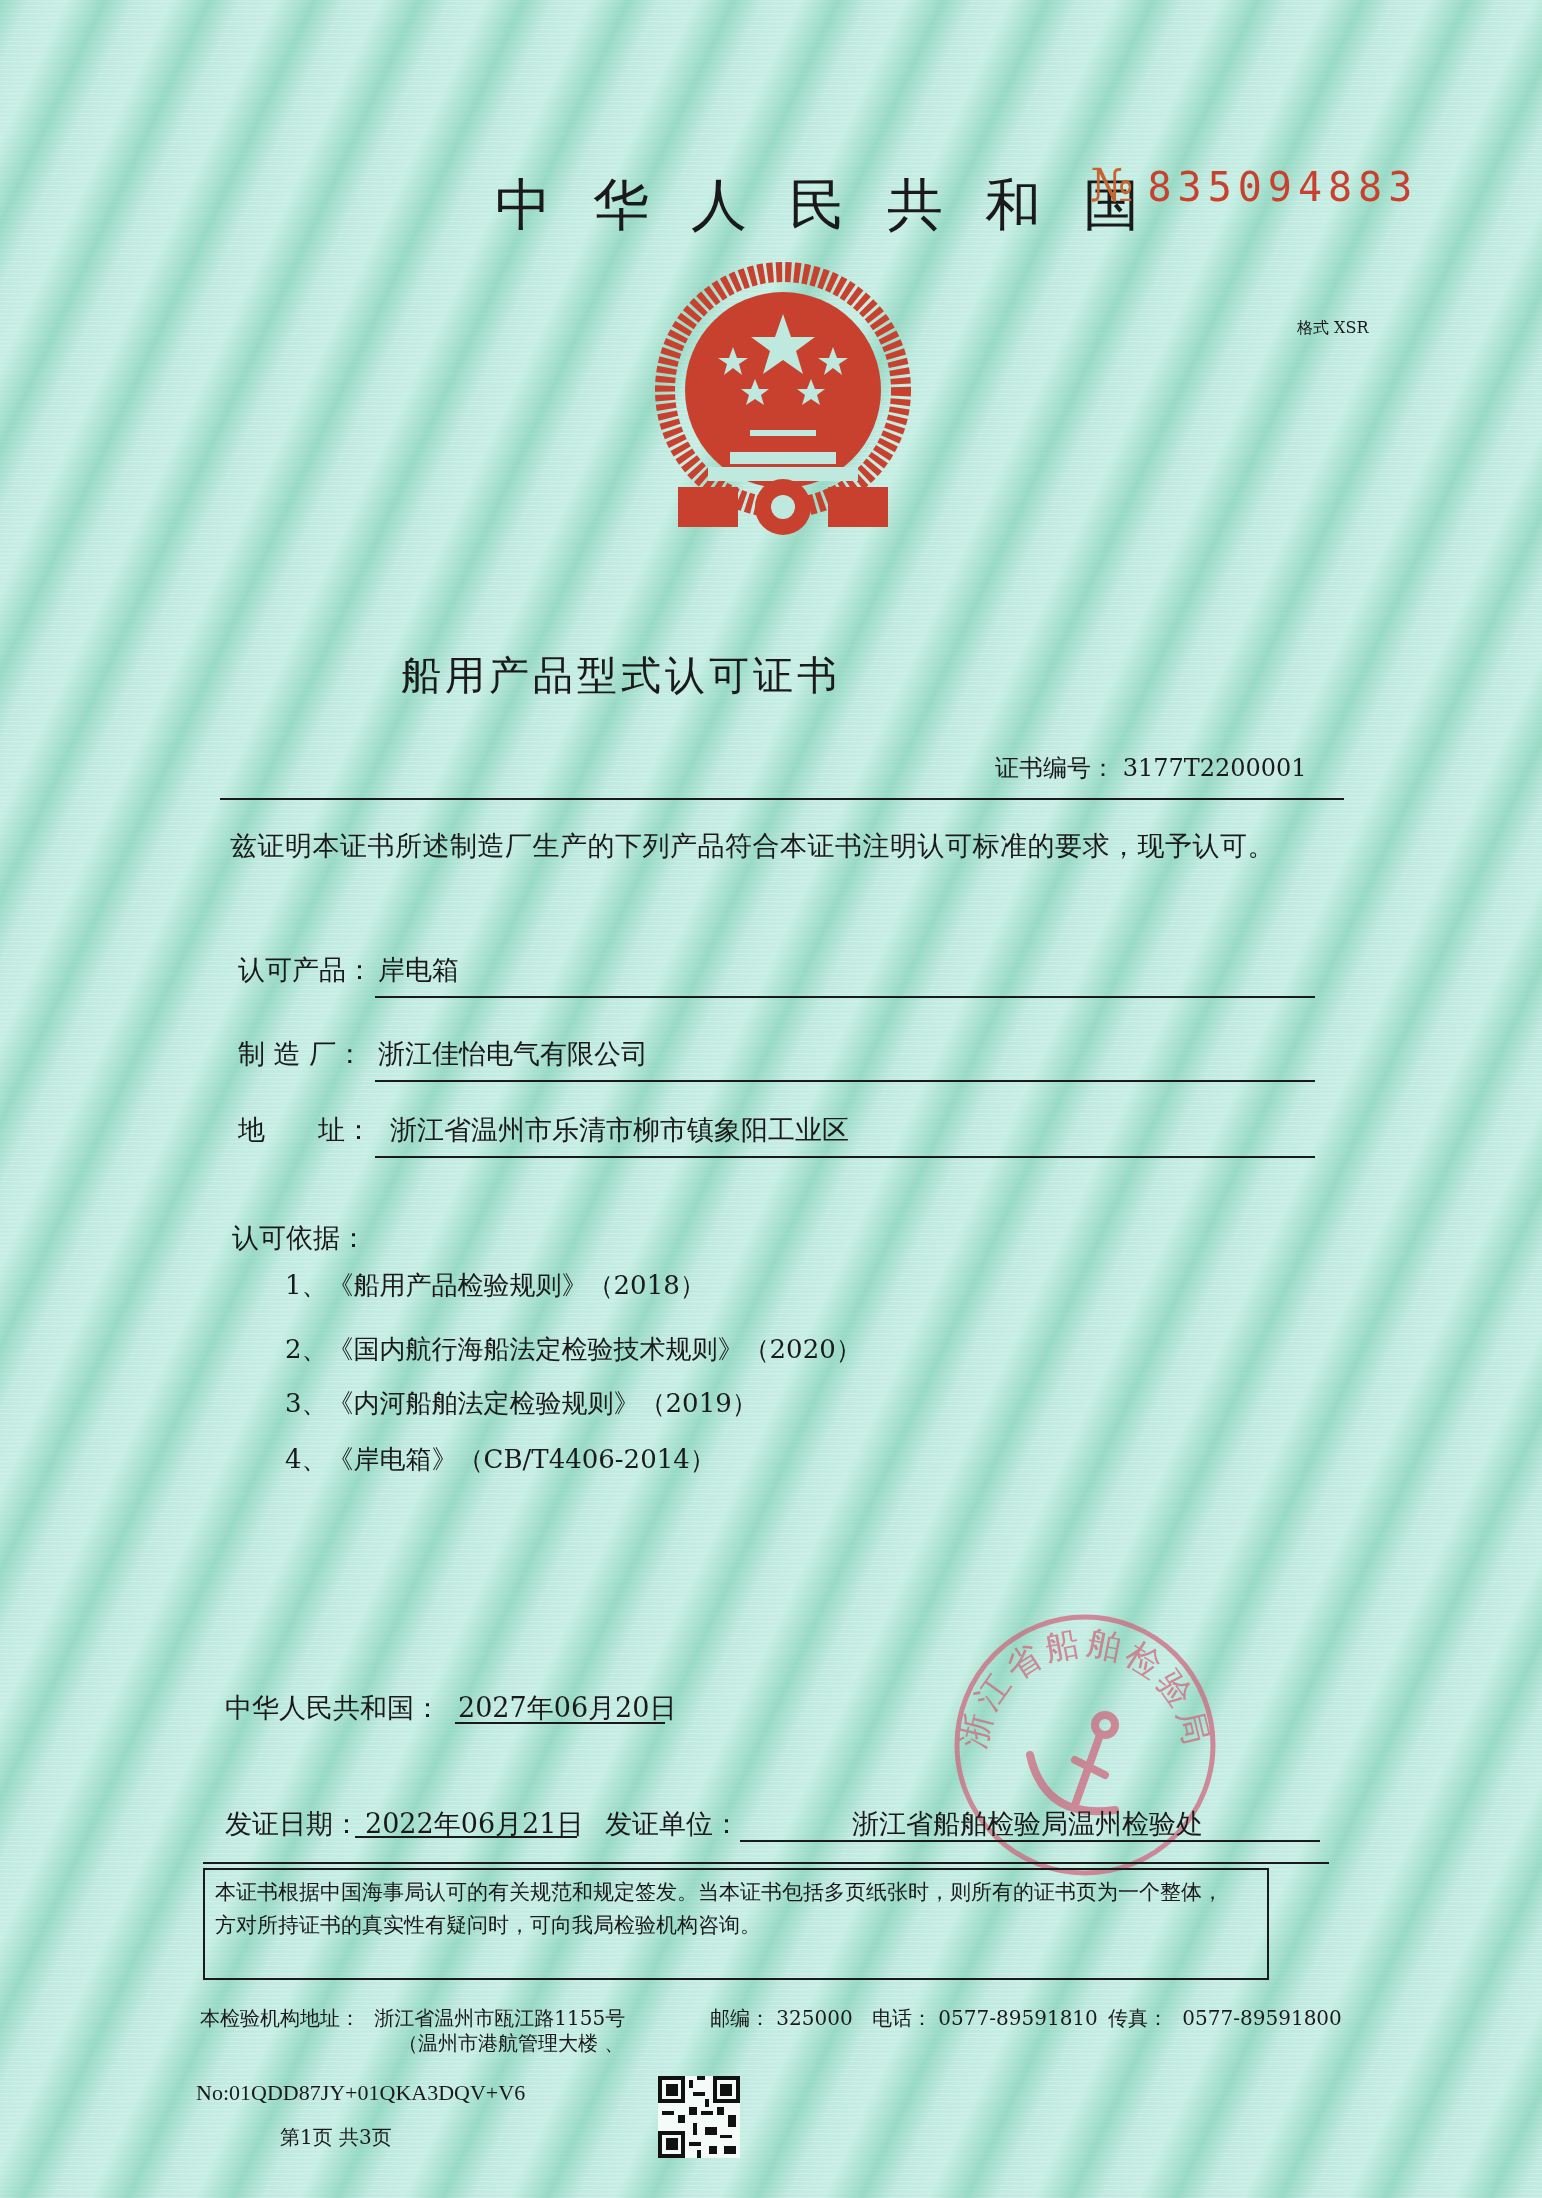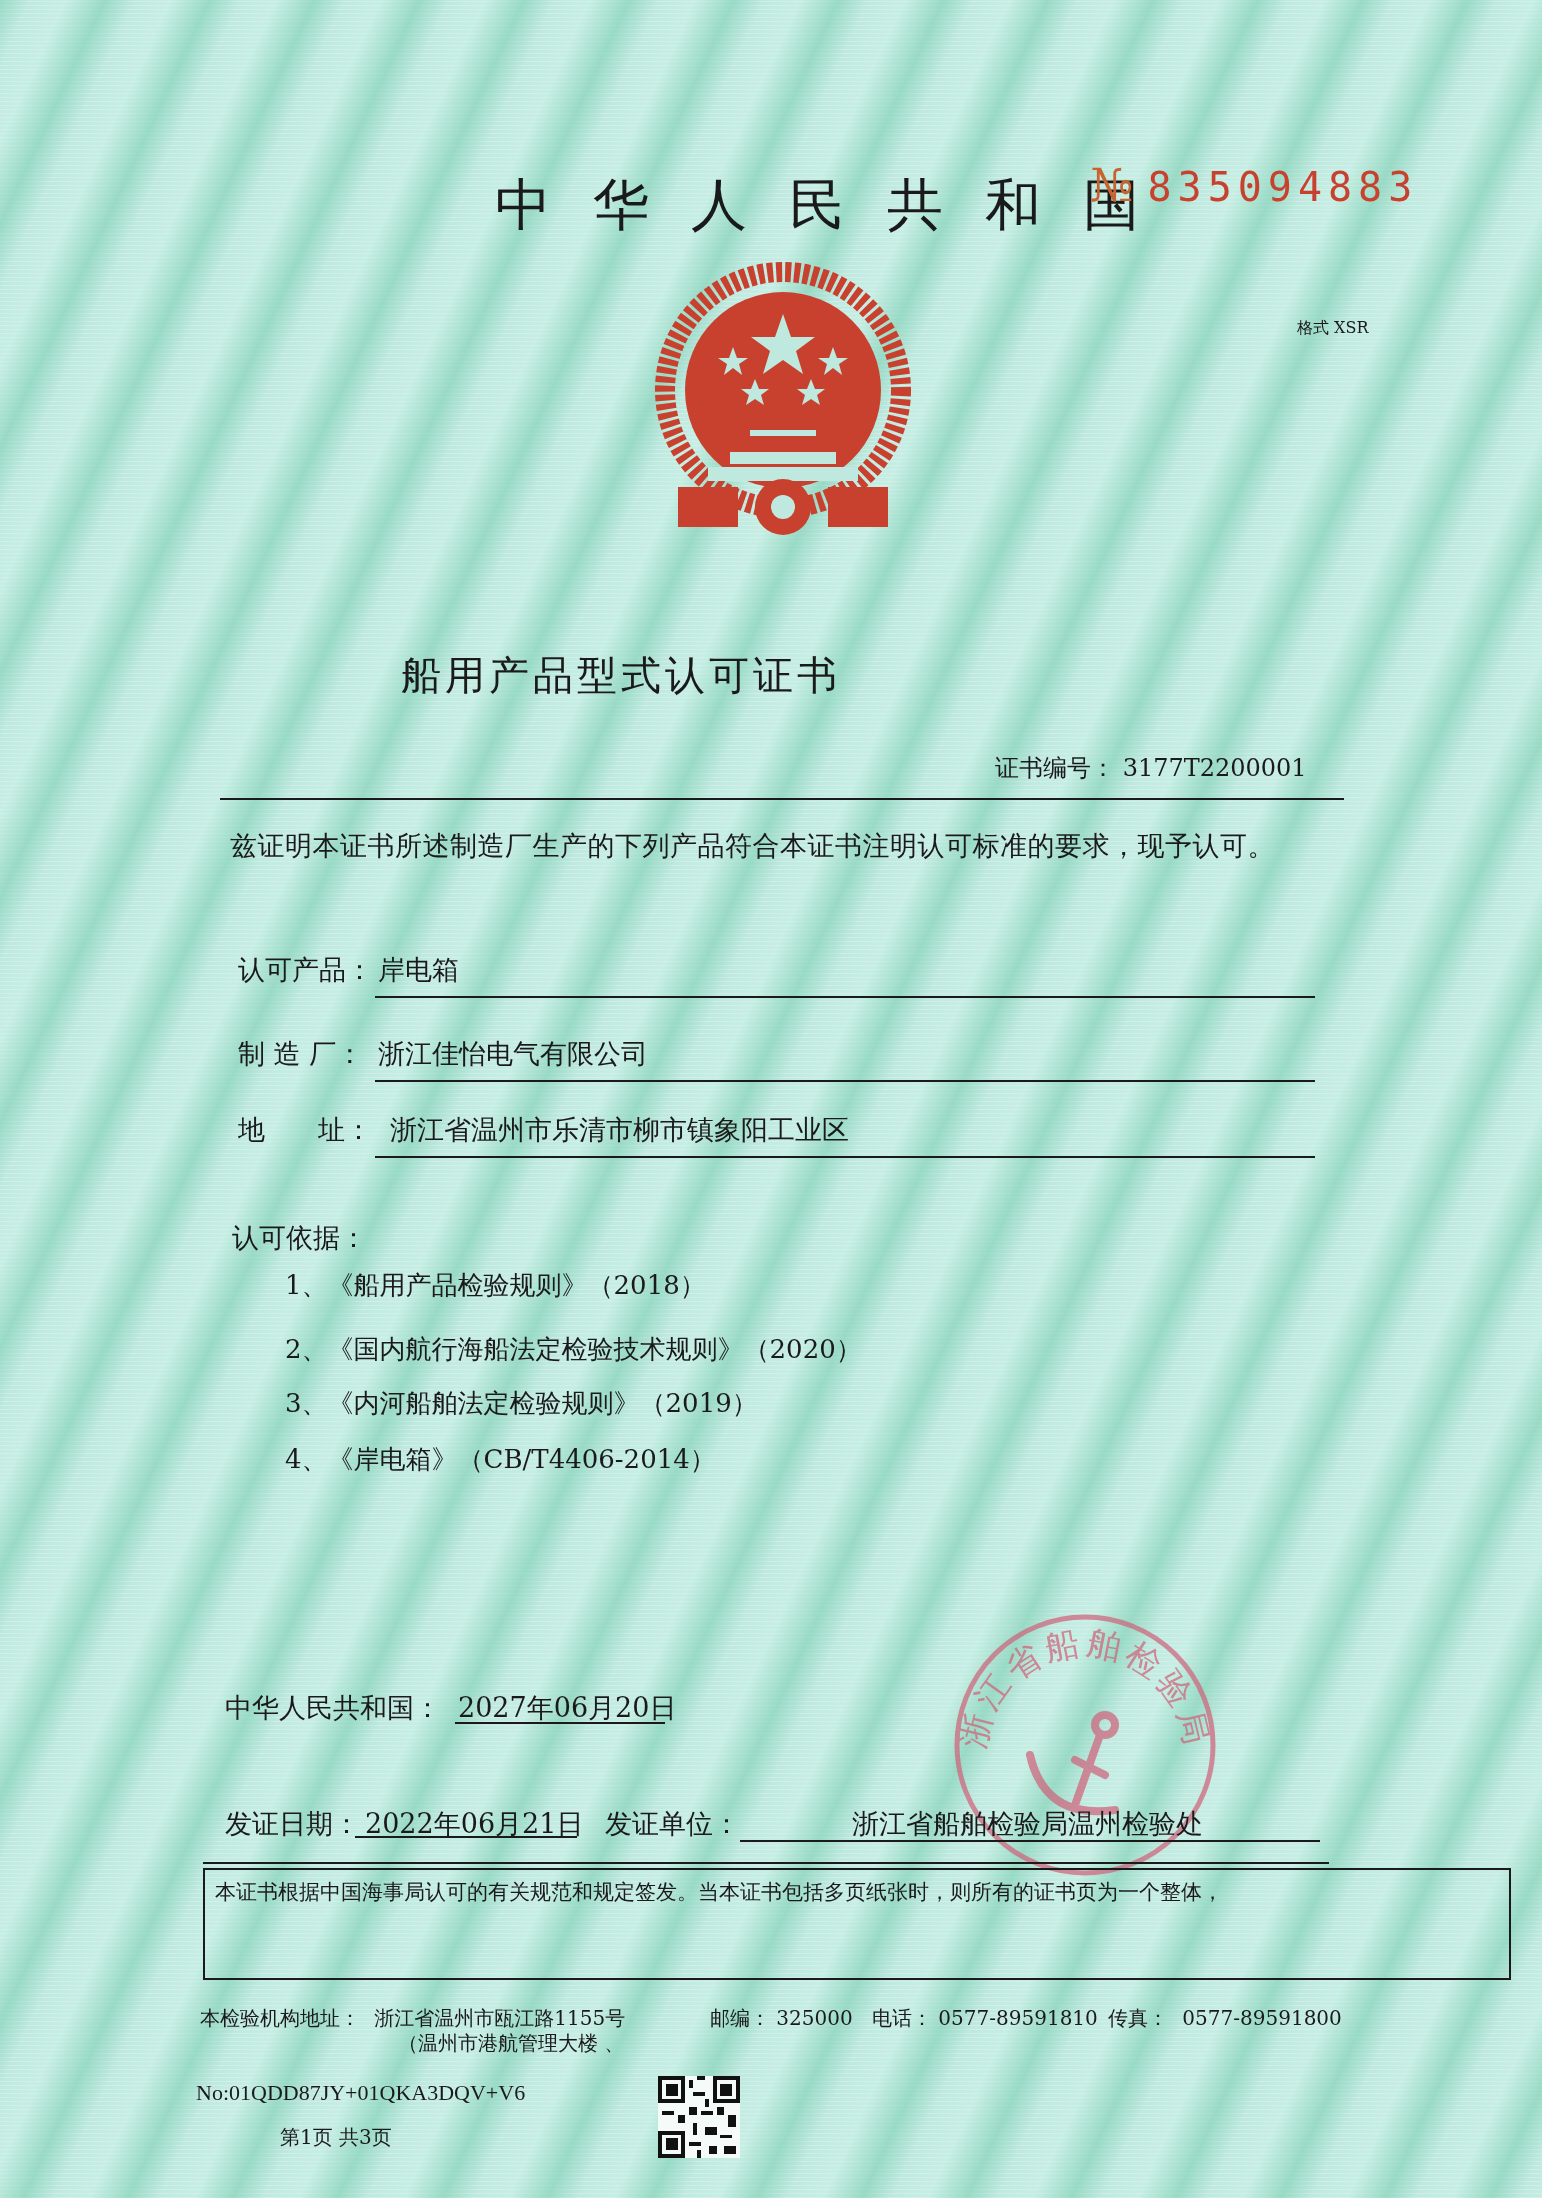--- a/index.html
+++ b/index.html
@@ -19,21 +19,21 @@
   .format { left: 1297px; top: 318px; font-size: 16px; white-space: nowrap; }
   .emblem { left: 638px; top: 262px; width: 290px; height: 280px; }
   .doc-title { left: 0; width: 1242px; top: 648px; text-align: center; font-size: 40px; letter-spacing: 4px; }
   .cert-no { left: 995px; top: 752px; font-size: 24px; white-space: nowrap; }
   .cert-line { left: 220px; top: 798px; width: 1124px; height: 2px; background: #1a1a1a; }
   .intro { left: 230px; top: 828px; font-size: 27px; white-space: nowrap; letter-spacing: 0.5px; }
   .field-label { font-size: 27px; white-space: nowrap; }
   .field-value { font-size: 27px; white-space: nowrap; }
   .underline { height: 2px; background: #1a1a1a; }
   .basis-item { left: 285px; font-size: 26px; white-space: nowrap; }
-  .notice-box { left: 203px; top: 1868px; width: 1308px; height: 112px; border: 2px solid #1a1a1a; padding: 6px 10px; box-sizing: border-box; font-size: 21px; line-height: 33px; }
+  .notice-box { left: 203px; top: 1868px; width: 1066px; height: 112px; border: 2px solid #1a1a1a; padding: 6px 10px; box-sizing: border-box; font-size: 21px; line-height: 33px; }
   .notice-box p { margin: 0; }
   .small { font-size: 20px; white-space: nowrap; }
   .seal { left: 945px; top: 1605px; width: 280px; height: 280px; opacity: 0.7; }
   .qr { left: 658px; top: 2076px; width: 82px; height: 82px; }
 </style>
 </head>
 <body>
 
 <div class="abs country">中华人民共和国</div>
 <div class="abs serial">
@@ -117,20 +117,21 @@
 <div class="abs field-value" style="left:365px;top:1806px;">2022年06月21日</div>
 <div class="abs underline" style="left:355px;top:1836px;width:222px;"></div>
 
 <div class="abs field-label" style="left:605px;top:1806px;">发证单位：</div>
 <div class="abs field-value" style="left:852px;top:1806px;">浙江省船舶检验局温州检验处</div>
 <div class="abs underline" style="left:740px;top:1840px;width:580px;"></div>
 <div class="abs underline" style="left:203px;top:1862px;width:1126px;"></div>
 
 <div class="abs notice-box">
   <p>本证书根据中国海事局认可的有关规范和规定签发。当本证书包括多页纸张时，则所有的证书页为一个整体，</p>
+  <p>方对所持证书的真实性有疑问时，可向我局检验机构咨询。</p>
 </div>
 
 <div class="abs small" style="left:200px;top:2005px;">
   <span>本检验机构地址：</span>
   <span style="margin-left:8px;">浙江省温州市瓯江路1155号</span>
 </div>
 <div class="abs small" style="left:398px;top:2030px;">（温州市港航管理大楼 、</div>
 <div class="abs small" style="left:710px;top:2005px;">
   <span>邮编：</span>
   <span>325000</span>

